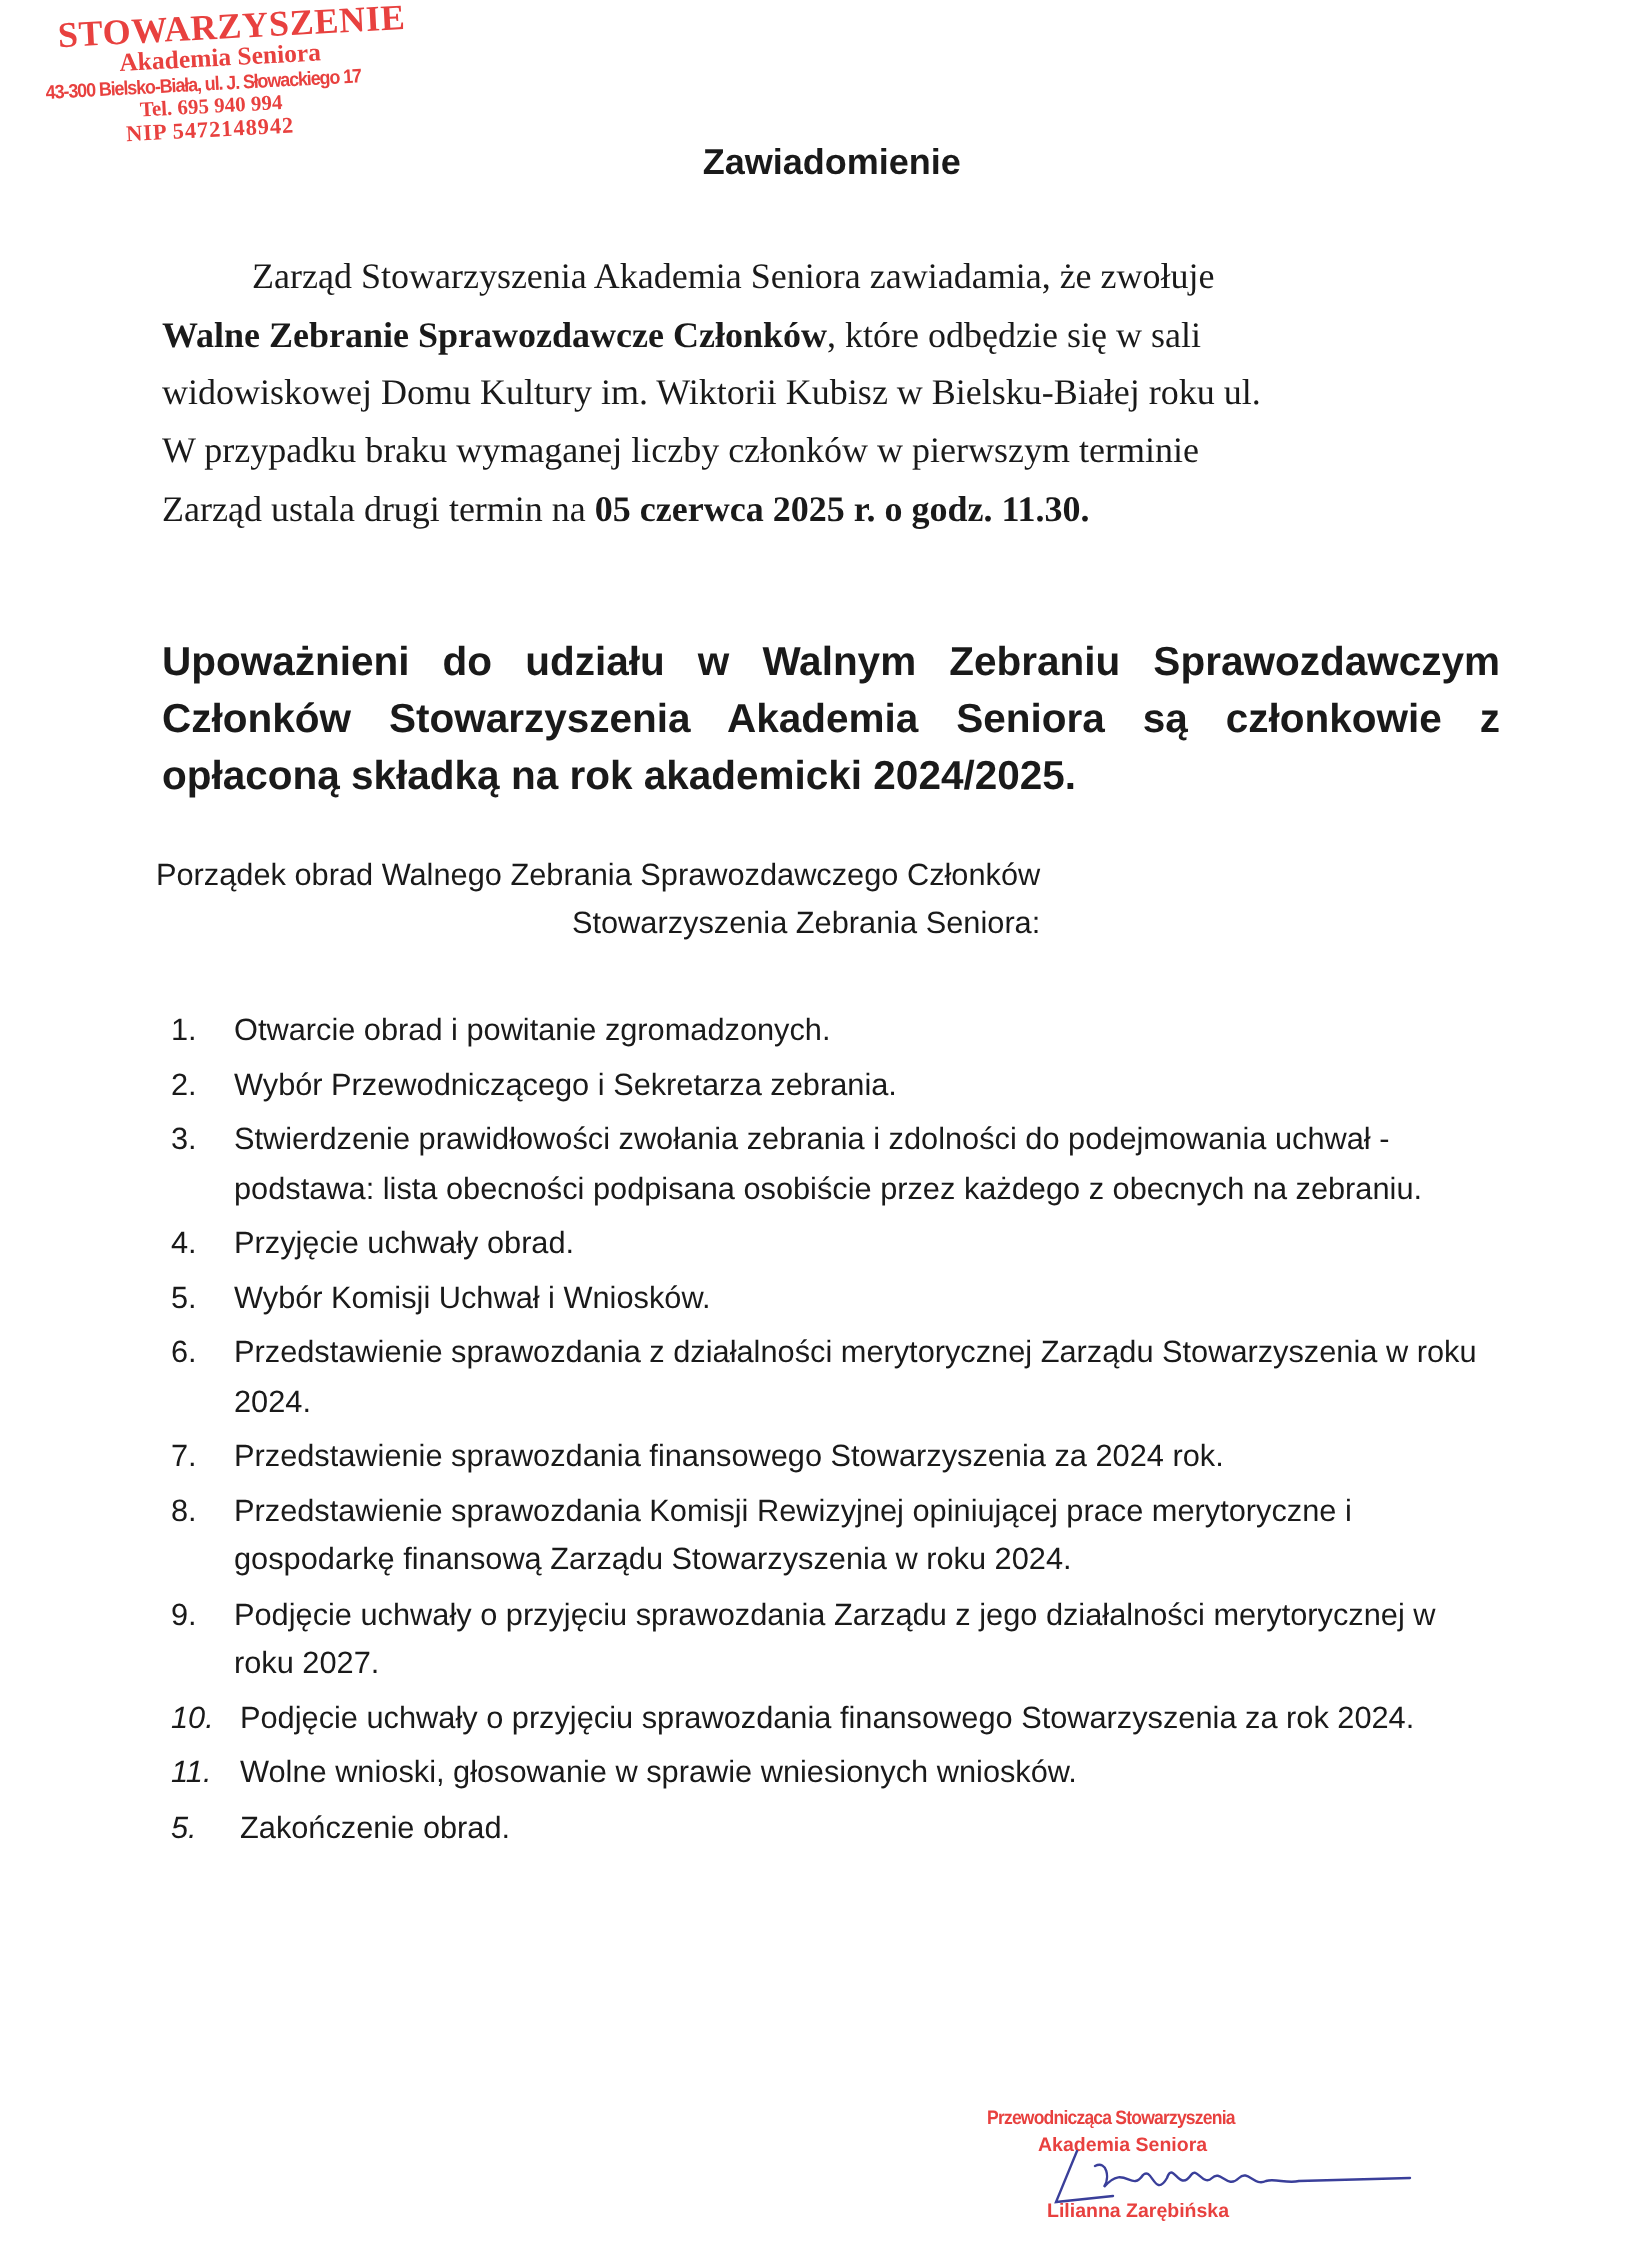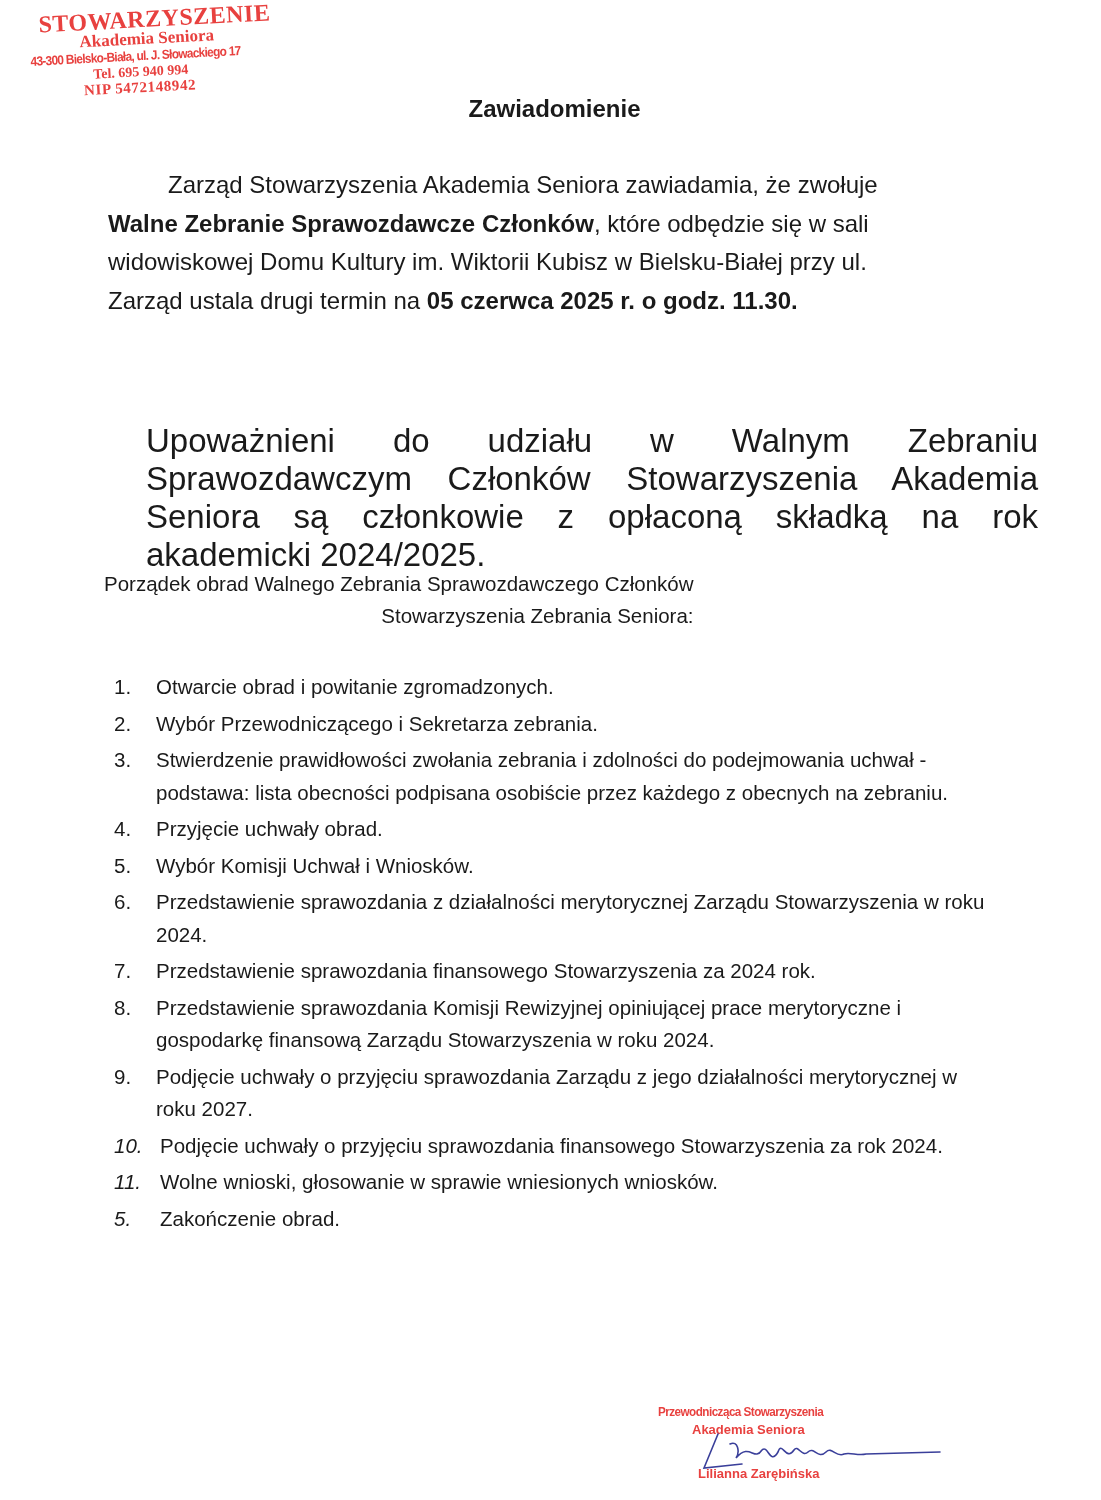--- a/index.html
+++ b/index.html
@@ -15,24 +15,24 @@
                  line-height: 17px; text-align: left; padding-left: 0; letter-spacing: -0.8px; transform: scaleX(0.92); transform-origin: left; }
     .stamp .l4 { font-family: "Liberation Serif", serif; font-weight: bold; font-size: 14px;
                  line-height: 15px; text-align: left; padding-left: 62px; }
     .stamp .l5 { font-family: "Liberation Serif", serif; font-weight: bold; font-size: 15px;
                  line-height: 16px; text-align: left; padding-left: 52px; letter-spacing: 0.6px; }
     .title { position: absolute; left: 0; width: 1101px; top: 95px; text-align: center;
              font-weight: bold; font-size: 24px; padding-left: 4px; }
     .intro { position: absolute; left: 108px; top: 166px; width: 925px; font-size: 24px;
              line-height: 38.7px; }
     .intro b { font-weight: bold; }
-    .intro .line { white-space: nowrap; }
+    .intro .line { white-space: nowrap; font-family: Liberation Serif, serif; }
     .intro .indent { padding-left: 60px; }
-    .auth { position: absolute; left: 108px; top: 422px; width: 892px; font-size: 33px;
-            font-weight: normal; line-height: 38px; text-align: justify; text-align-last: left; margin-left: 38px; }
+    .auth { position: absolute; left: 108px; top: 422px; width: 892px; font-size: 27px;
+            font-weight: bold; line-height: 38px; text-align: justify; text-align-last: left; }
     .agenda-head { position: absolute; left: 104px; top: 568px; font-size: 20.5px; line-height: 32px; text-align: right; }
     .agenda { position: absolute; left: 114px; top: 671px; width: 880px; font-size: 20.5px; }
     .item { display: flex; line-height: 32.5px; margin-bottom: 4px; }
     .num { width: 42px; flex: none; }
     .item.two .num { width: 46px; font-style: italic; }
     .txt { flex: 1; }
     .sig { position: absolute; left: 650px; top: 1400px; width: 300px; height: 95px; }
     .sig .s1 { position: absolute; left: 8px; top: 4px; color: #e8413f; font-weight: bold; font-size: 13px;
                letter-spacing: -0.6px; transform: scaleX(0.9); transform-origin: left; white-space: nowrap; }
     .sig .s2 { position: absolute; left: 42px; top: 22px; color: #e8413f; font-weight: bold; font-size: 13px; white-space: nowrap; }
@@ -49,21 +49,22 @@
   <div class="l3">43-300 Bielsko-Biała, ul. J. Słowackiego 17</div>
   <div class="l4">Tel. 695 940 994</div>
   <div class="l5">NIP 5472148942</div>
 </div>
 
 <div class="title">Zawiadomienie</div>
 
 <div class="intro">
   <div class="line indent"><span>Zarząd Stowarzyszenia Akademia Seniora zawiadamia, że zwołuje</span></div>
   <div class="line"><b>Walne Zebranie Sprawozdawcze Członków</b><span>, które odbędzie się w sali</span></div>
-  <div class="line"><span>widowiskowej Domu Kultury im. Wiktorii Kubisz w Bielsku-Białej przy ul.</span></div>
+  <div class="line"><span>widowiskowej Domu Kultury im. Wiktorii Kubisz w Bielsku-Białej roku ul.</span></div>
+  <div class="line"><span>W przypadku braku wymaganej liczby członków w pierwszym terminie</span></div>
   <div class="line"><span>Zarząd ustala drugi termin na </span><b>05 czerwca 2025 r. o godz. 11.30.</b></div>
 </div>
 
 <div class="auth">Upoważnieni do udziału w Walnym Zebraniu Sprawozdawczym Członków Stowarzyszenia Akademia Seniora są członkowie z opłaconą składką na rok akademicki 2024/2025.</div>
 
 <div class="agenda-head">
   <div>Porządek obrad Walnego Zebrania Sprawozdawczego Członków</div>
   <div>Stowarzyszenia Zebrania Seniora:</div>
 </div>
 

